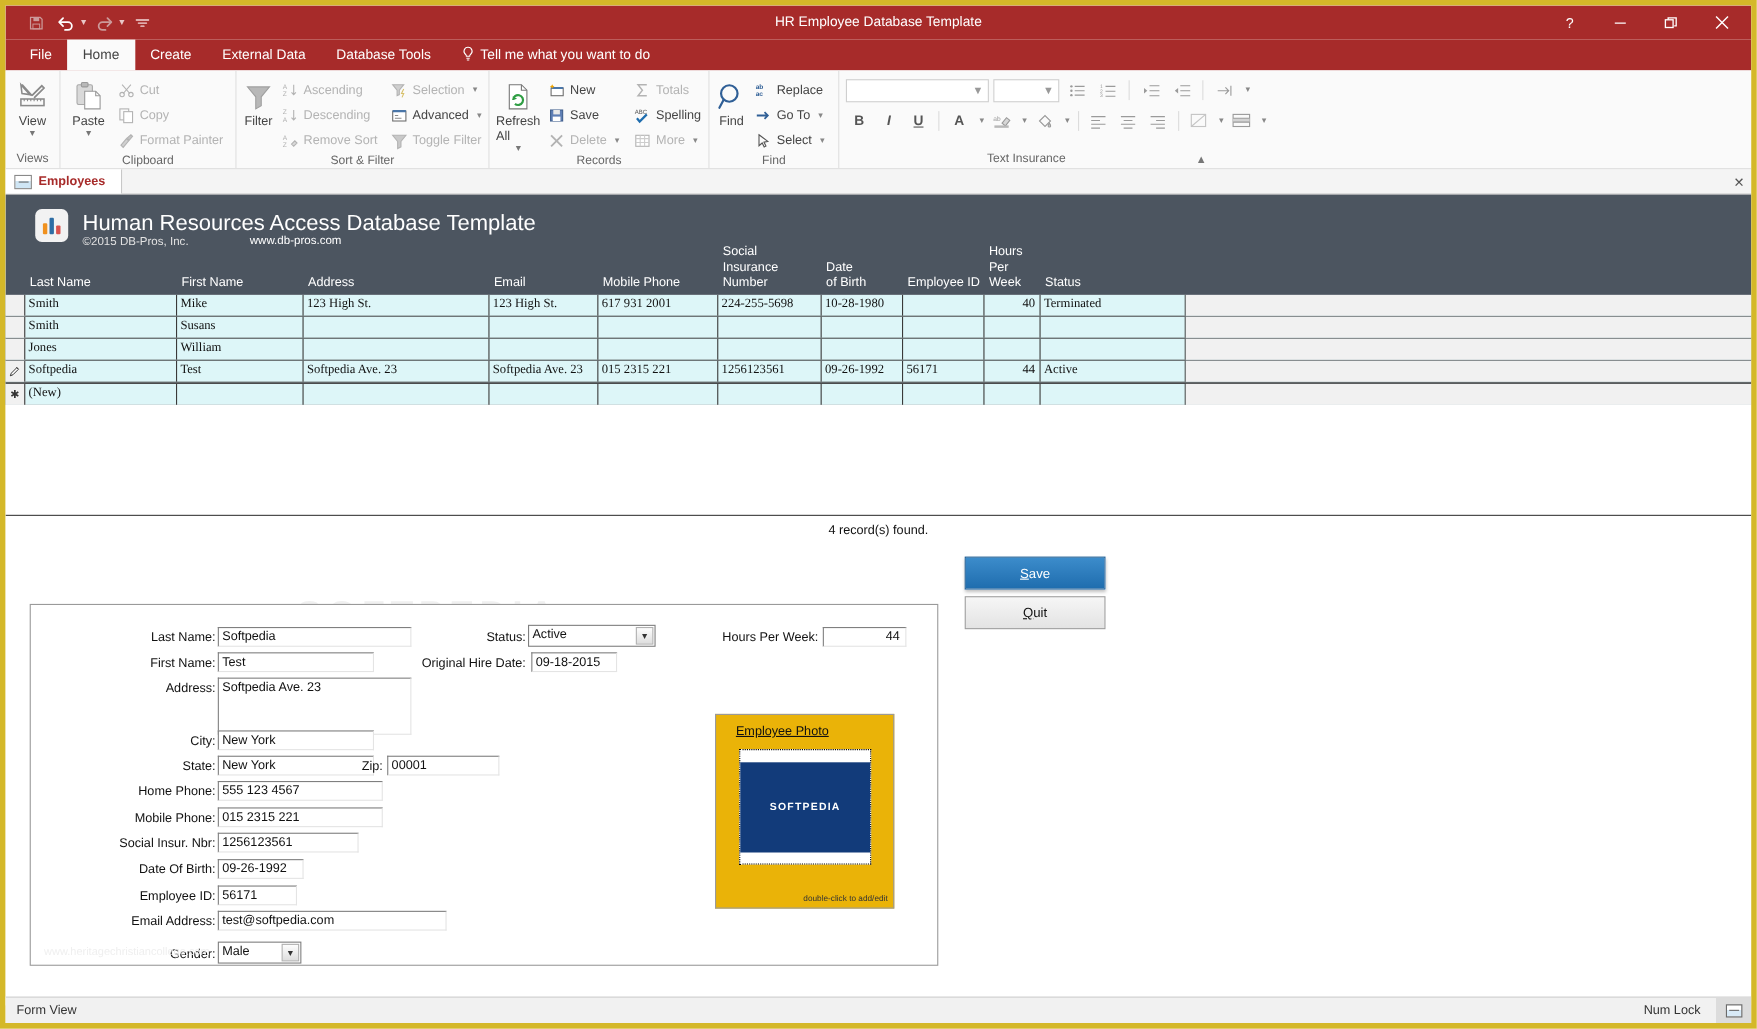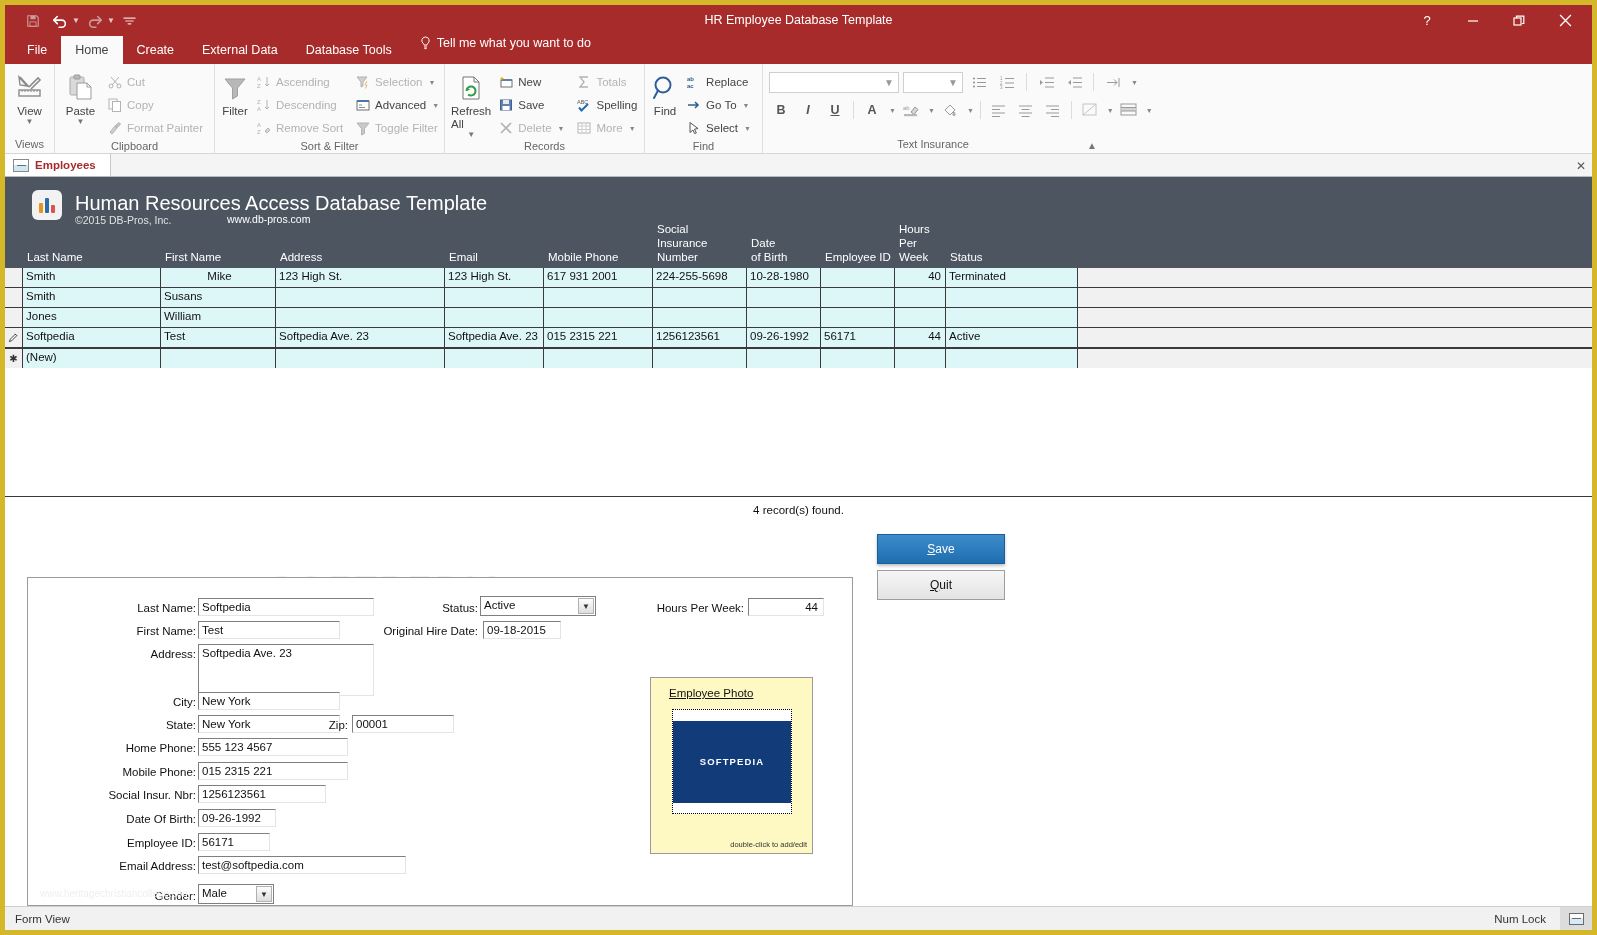--- a/index.html
+++ b/index.html
@@ -51,21 +51,21 @@
     height: 28px; background: #a72b2a;
     display: flex; align-items: flex-end; padding-left: 8px;
     position: relative;
   }
   .rtab {
     padding: 0 14px; height: 28px; line-height: 28px;
     color: #fff; font-size: 12.5px; white-space: nowrap;
   }
   .rtab.active { background: #fafafa; color: #444; }
   .tellme {
-    display: flex; align-items: flex-start; gap: 6px;
+    display: flex; align-items: center; gap: 6px;
     color: #fff; font-size: 12.5px; margin-left: 14px; height: 28px;
   }
   .bulb { font-size: 13px; }
 
   
   .ribbon {
     height: 90px; background: #fafafa;
     border-bottom: 1px solid #d6d6d6;
     display: flex; align-items: stretch;
     position: relative;
@@ -172,21 +172,21 @@
   }
   .colhdrs {
     position: absolute; left: 0; right: 0; bottom: 0; height: 58px;
   }
   .colhdr {
     position: absolute; bottom: 4px;
     font-size: 11.5px; color: #fff; line-height: 14px;
   }
 
   
-  .sheet { background: #404040; }
+  .sheet { background: #404040; font-family: Liberation Serif, serif; }
   .srow { display: flex; height: 20px; align-items: stretch; }
   .srow.datarow { background: #ddf6f8; border-bottom: 1px solid #3a3a3a; }
   .srow.newrow { background: #ddf6f8; }
   .selcell {
     width: 18px; flex: 0 0 18px; background: #f1f1f1;
     border-right: 1px solid #3a3a3a;
     display: flex; align-items: center; justify-content: center;
     font-size: 10px; color: #333;
   }
   .cell {
@@ -198,21 +198,20 @@
   .tail { flex: 1; background: #f1f1f1; }
   .srow.newrow .tail { background: #f1f1f1; }
   .sheet-bottom { border-top: 1px solid #3a3a3a; }
 
   .blankarea { height: 100px; background: #fff; }
   .recfound {
     height: 26px; display: flex; align-items: center; justify-content: center;
     font-size: 11.5px; color: #111;
     border-top: 1px solid #3a3a3a;
     background: #fff;
-    margin-top: 28px;
   }
 
   
   .detail { position: relative; height: 420px; background: #fff; }
   .tabstrip { position: absolute; left: 22px; top: 29px; display: flex; align-items: flex-end; }
   .ftab {
     border: 1px solid #9a9a9a; border-bottom: none;
     background: #ededed; font-size: 11.5px; color: #111;
     padding: 4px 9px 4px 9px; margin-right: 2px;
   }
@@ -254,21 +253,21 @@
     font-weight: bold; pointer-events: none;
   }
   .watermark2 {
     position: absolute; left: 12px; bottom: 6px;
     font-size: 10px; color: #efefef;
   }
 
   .photo-box {
     position: absolute; left: 667px; top: 684px;
     width: 163px; height: 177px;
-    border: 1px solid #9a9a9a; background: #fef9c3;
+    border: 1px solid #9a9a9a; background: #eab308;
   }
   .photo-title {
     position: absolute; left: 18px; top: 9px;
     font-size: 11.5px; color: #111; text-decoration: underline;
   }
   .photo-frame {
     position: absolute; left: 21px; top: 31px;
     width: 120px; height: 105px;
     border: 1px dotted #000; background: #fff;
     display: flex; align-items: center; justify-content: center;
@@ -822,21 +821,21 @@
         <div class="colhdr" style="left: 945px; width: 132px;">
           <div>Status</div>
         </div>
       </div>
   </div>
 
   <div class="sheet" id="sheet">
       <div class="srow datarow">
         <div class="selcell"></div>
         <div class="cell" style="width: 138px; flex: 0 0 138px;">Smith</div>
-        <div class="cell" style="width: 115px; flex: 0 0 115px; text-align: center;">Mike</div>
+        <div class="cell" style="width: 115px; flex: 0 0 115px;">Mike</div>
         <div class="cell" style="width: 169px; flex: 0 0 169px;">123 High St.</div>
         <div class="cell" style="width: 99px; flex: 0 0 99px;">123 High St.</div>
         <div class="cell" style="width: 109px; flex: 0 0 109px;">617 931 2001</div>
         <div class="cell" style="width: 94px; flex: 0 0 94px;">224-255-5698</div>
         <div class="cell" style="width: 74px; flex: 0 0 74px;">10-28-1980</div>
         <div class="cell" style="width: 74px; flex: 0 0 74px;"></div>
         <div class="cell num" style="width: 51px; flex: 0 0 51px;">40</div>
         <div class="cell" style="width: 132px; flex: 0 0 132px;">Terminated</div>
         <div class="tail"></div>
       </div>

